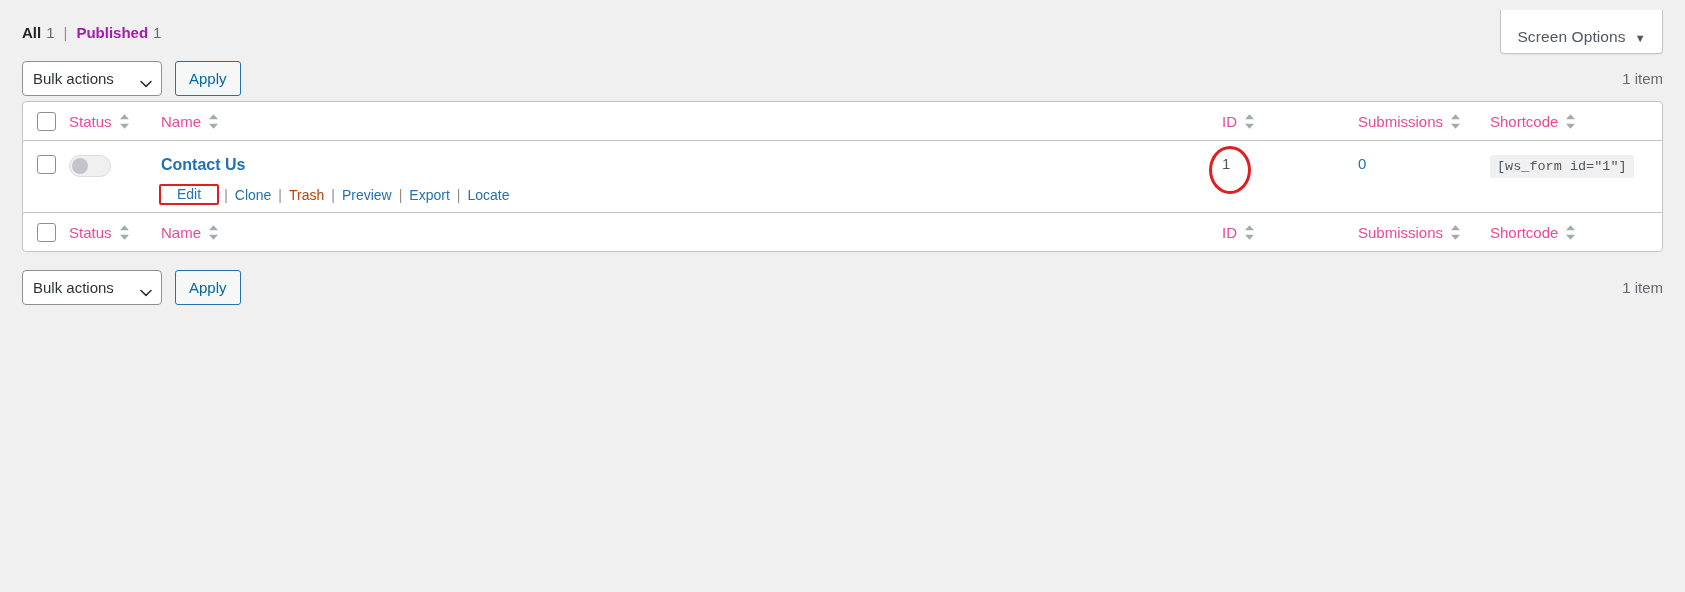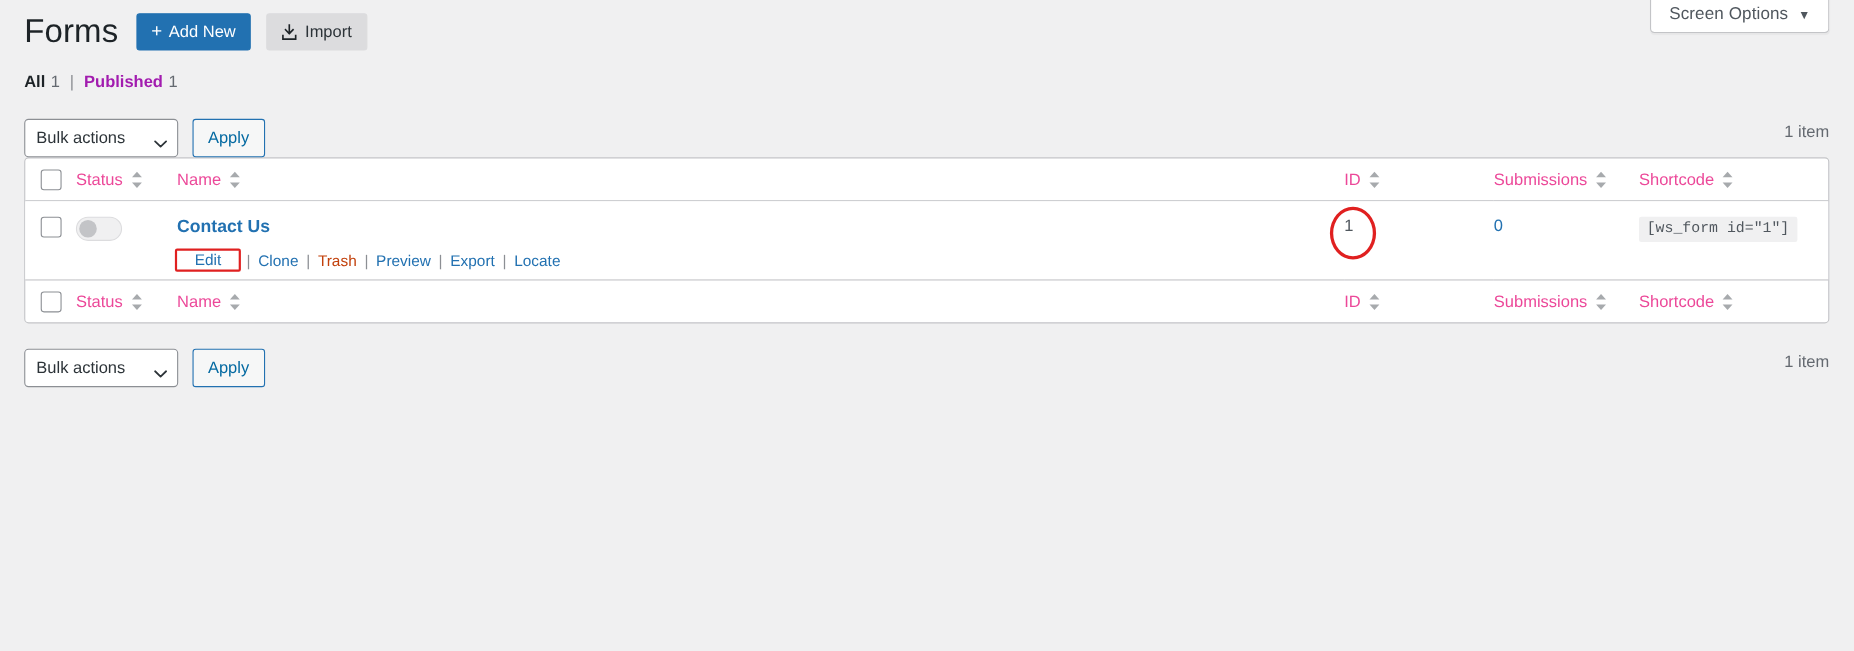--- a/index.html
+++ b/index.html
@@ -86,21 +86,21 @@
   }
   .btn-search {
     height: 35px; padding: 0 13px;
     background: #f6f7f7; color: #2271b1;
     border: 1px solid #2271b1; border-radius: 3px;
     font-size: 15px; cursor: pointer;
     font-family: "Liberation Sans", sans-serif;
   }
 
   
-  .tablenav { display: flex; align-items: flex-end; height: 46px; position: relative; }
+  .tablenav { display: flex; align-items: center; height: 46px; position: relative; }
   .tablenav.top { margin-top: 14px; }
   .tablenav.bottom { margin-top: 12px; }
   .bulk-select {
     appearance: none; -webkit-appearance: none;
     width: 140px; height: 35px;
     background: #fff; color: #2c3338;
     border: 1px solid #8c8f94; border-radius: 4px;
     padding: 0 30px 0 10px; font-size: 15px;
     font-family: "Liberation Sans", sans-serif;
     cursor: pointer; outline: none;
@@ -209,38 +209,20 @@
 </head>
 <body>
 
 <div class="wrap">
 
   <div id="screen-options">
     <span class="so-label">Screen Options</span>
     <span class="caret">▼</span>
   </div>
 
-  <div class="heading-row">
-    <h1 class="page-title">Forms</h1>
-
-    <a class="btn-add-new">
-      <span class="plus">+</span>
-      <span>Add New</span>
-    </a>
-
-    <a class="btn-import">
-      <span>
-        <svg class="ico-import" viewBox="0 0 14 15" xmlns="http://www.w3.org/2000/svg">
-          <path d="M7 0.6 L7 7.6 M7 8.6 L3.6 5.0 M7 8.6 L10.4 5.0" stroke="#1d2327" stroke-width="1.5" fill="none" stroke-linecap="square"></path>
-          <path d="M1.2 9.6 L1.2 13.6 L12.8 13.6 L12.8 9.6" stroke="#1d2327" stroke-width="1.5" fill="none"></path>
-        </svg>
-      </span>
-      <span>Import</span>
-    </a>
-  </div>
 
   <ul class="subsubsub">
     <li>
       <a class="current">All</a>
       <span class="count">1</span>
       <span class="sep">|</span>
     </li>
     <li>
       <a>Published</a>
       <span class="count">1</span>

